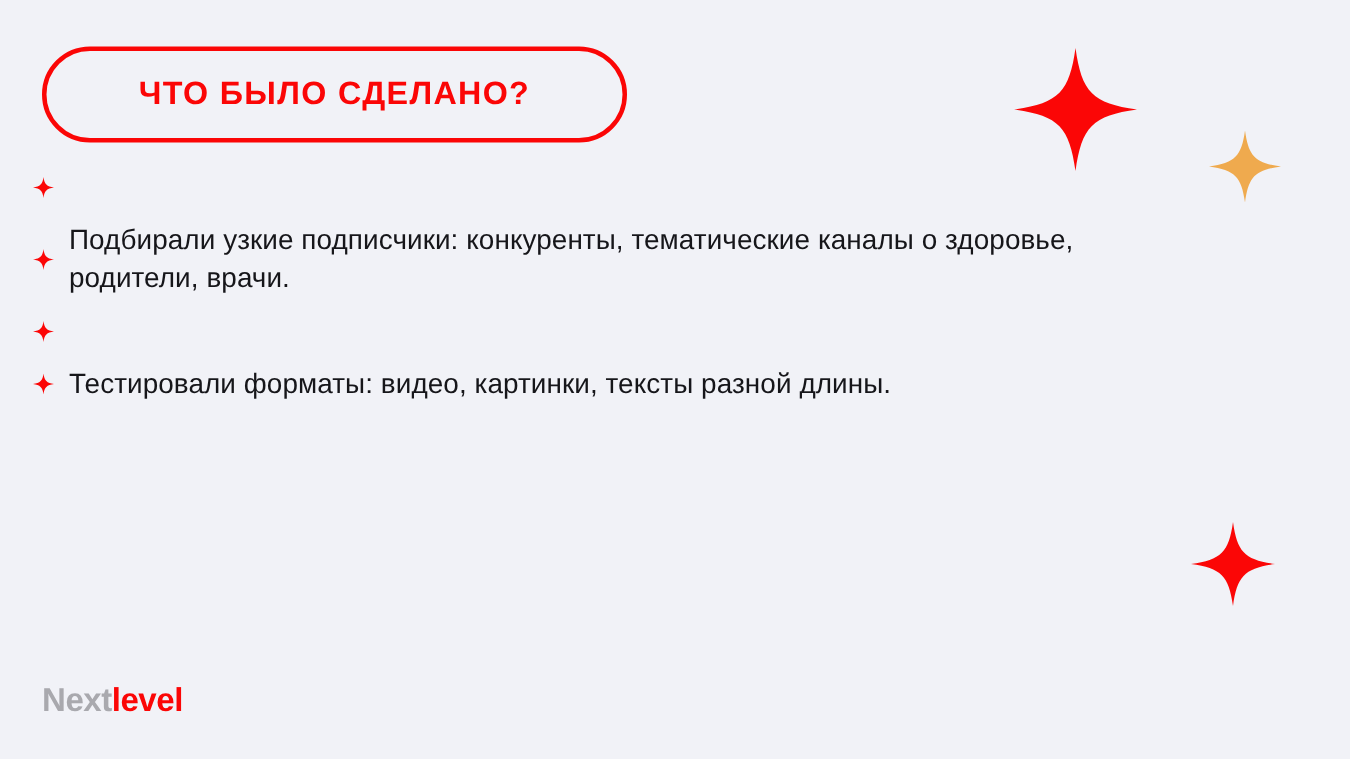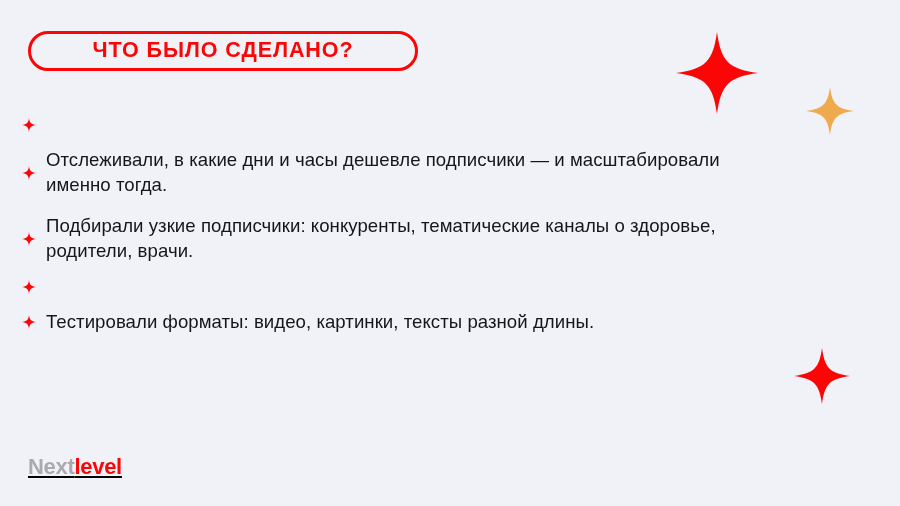--- a/index.html
+++ b/index.html
@@ -20,21 +20,21 @@
     background: #f1f2f7;
     box-sizing: border-box;
   }
 
   
   .title-pill {
     position: absolute;
     left: 28px;
     top: 31px;
     width: 390px;
-    height: 40px;
+    height: 64px;
     border: 3px solid #fb0606;
     border-radius: 32px;
     display: flex;
     align-items: center;
     justify-content: center;
     box-sizing: border-box;
   }
   .title-pill .title-text {
     color: #fb0606;
     font-size: 21.5px;
@@ -93,21 +93,20 @@
   
   .logo {
     position: absolute;
     left: 28px;
     top: 456px;
     font-size: 22px;
     font-weight: 700;
     letter-spacing: -0.3px;
     line-height: 1;
     white-space: nowrap;
-    text-decoration: underline;
   }
   .logo .logo-next  { color: #a9a9ae; }
   .logo .logo-level { color: #fb0606; }
 </style>
 </head>
 <body>
 
 <div class="slide">
 
   <div class="title-pill">
@@ -117,28 +116,20 @@
   <div class="bullet-list">
 
     <div class="bullet-item">
       <span class="bullet-marker">
         <svg viewBox="0 0 100 100" aria-hidden="true">
           <path d="M50 0 C54 34 66 46 100 50 C66 54 54 66 50 100 C46 66 34 54 0 50 C34 46 46 34 50 0 Z" fill="#fb0606"></path>
         </svg>
       </span>
     </div>
 
-    <div class="bullet-item">
-      <span class="bullet-marker">
-        <svg viewBox="0 0 100 100" aria-hidden="true">
-          <path d="M50 0 C54 34 66 46 100 50 C66 54 54 66 50 100 C46 66 34 54 0 50 C34 46 46 34 50 0 Z" fill="#fb0606"></path>
-        </svg>
-      </span>
-      <span class="bullet-text">Отслеживали, в какие дни и часы дешевле подписчики — и масштабировали именно тогда.</span>
-    </div>
 
     <div class="bullet-item">
       <span class="bullet-marker">
         <svg viewBox="0 0 100 100" aria-hidden="true">
           <path d="M50 0 C54 34 66 46 100 50 C66 54 54 66 50 100 C46 66 34 54 0 50 C34 46 46 34 50 0 Z" fill="#fb0606"></path>
         </svg>
       </span>
       <span class="bullet-text">Подбирали узкие подписчики: конкуренты, тематические каналы о здоровье, родители, врачи.</span>
     </div>
 

